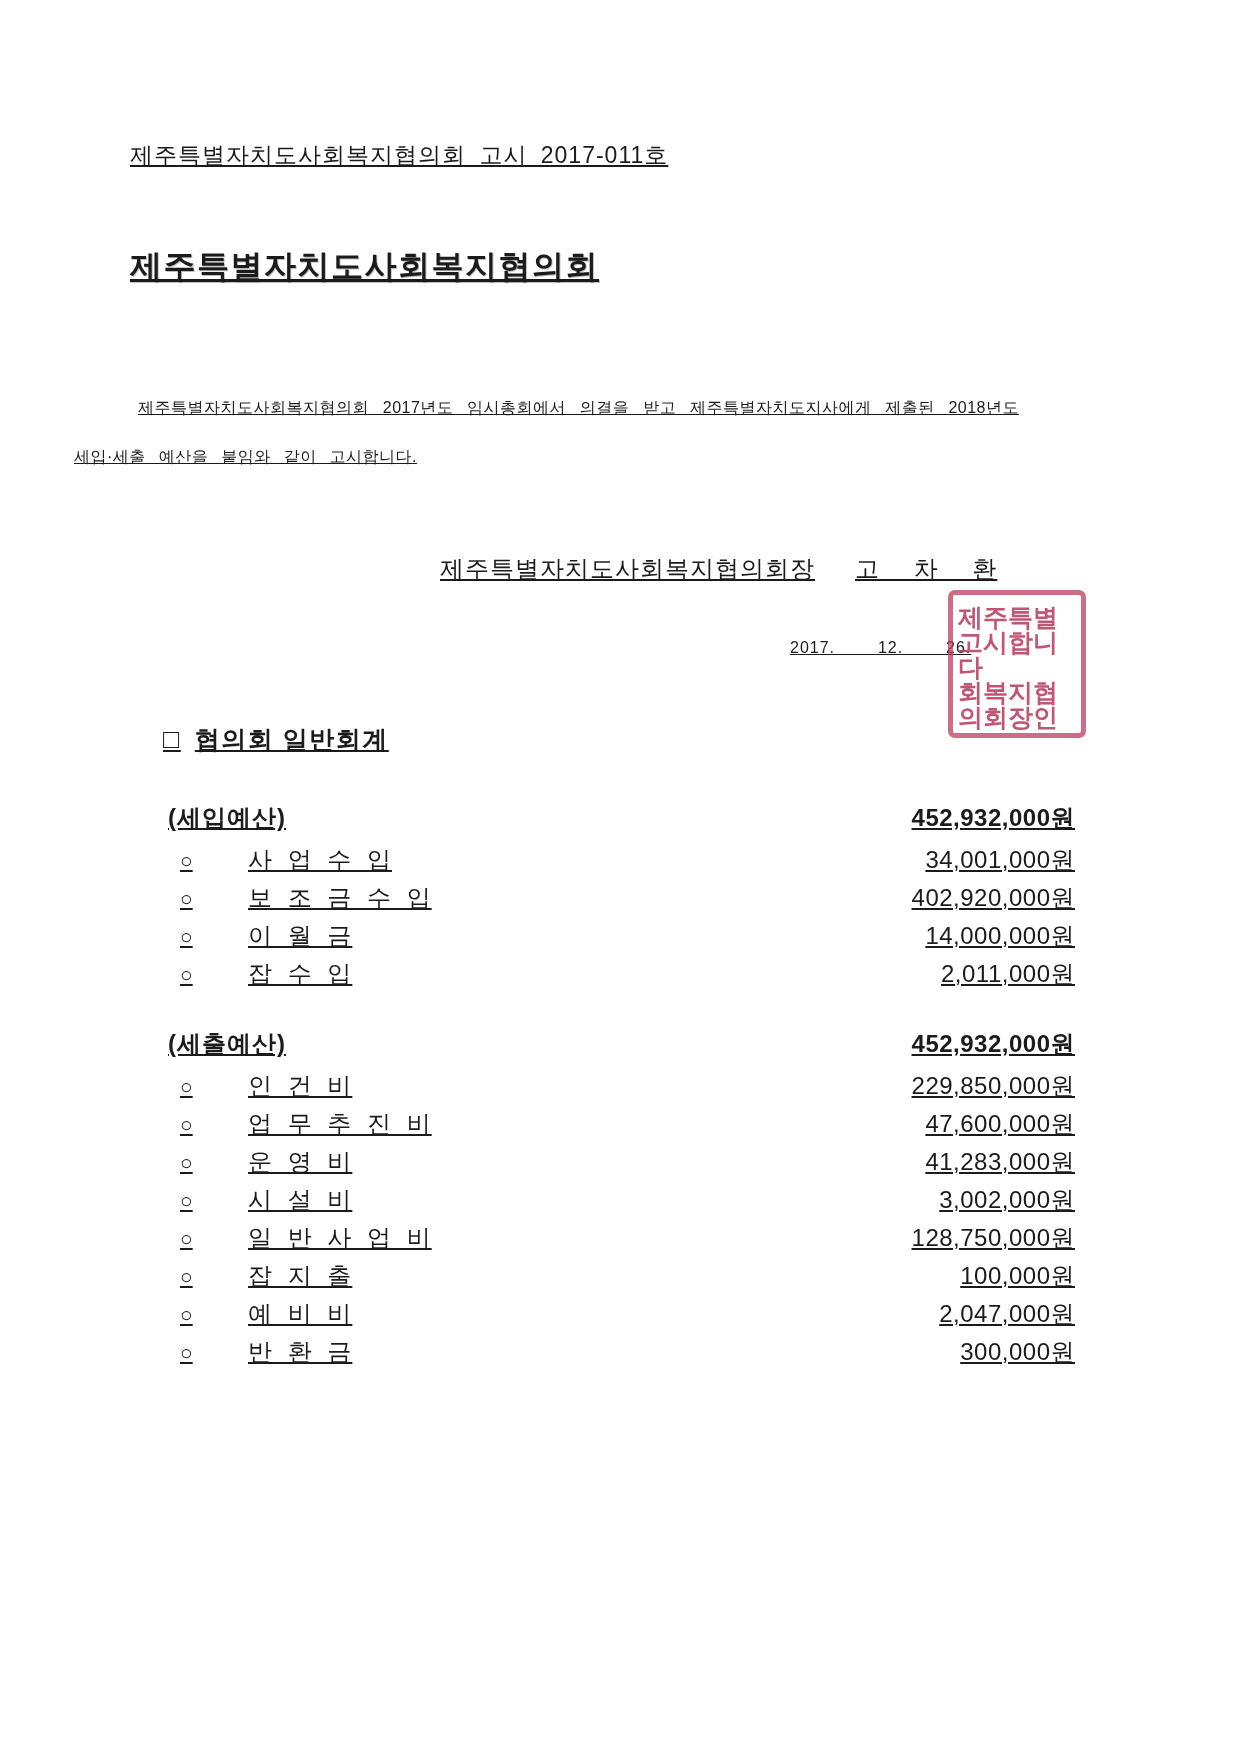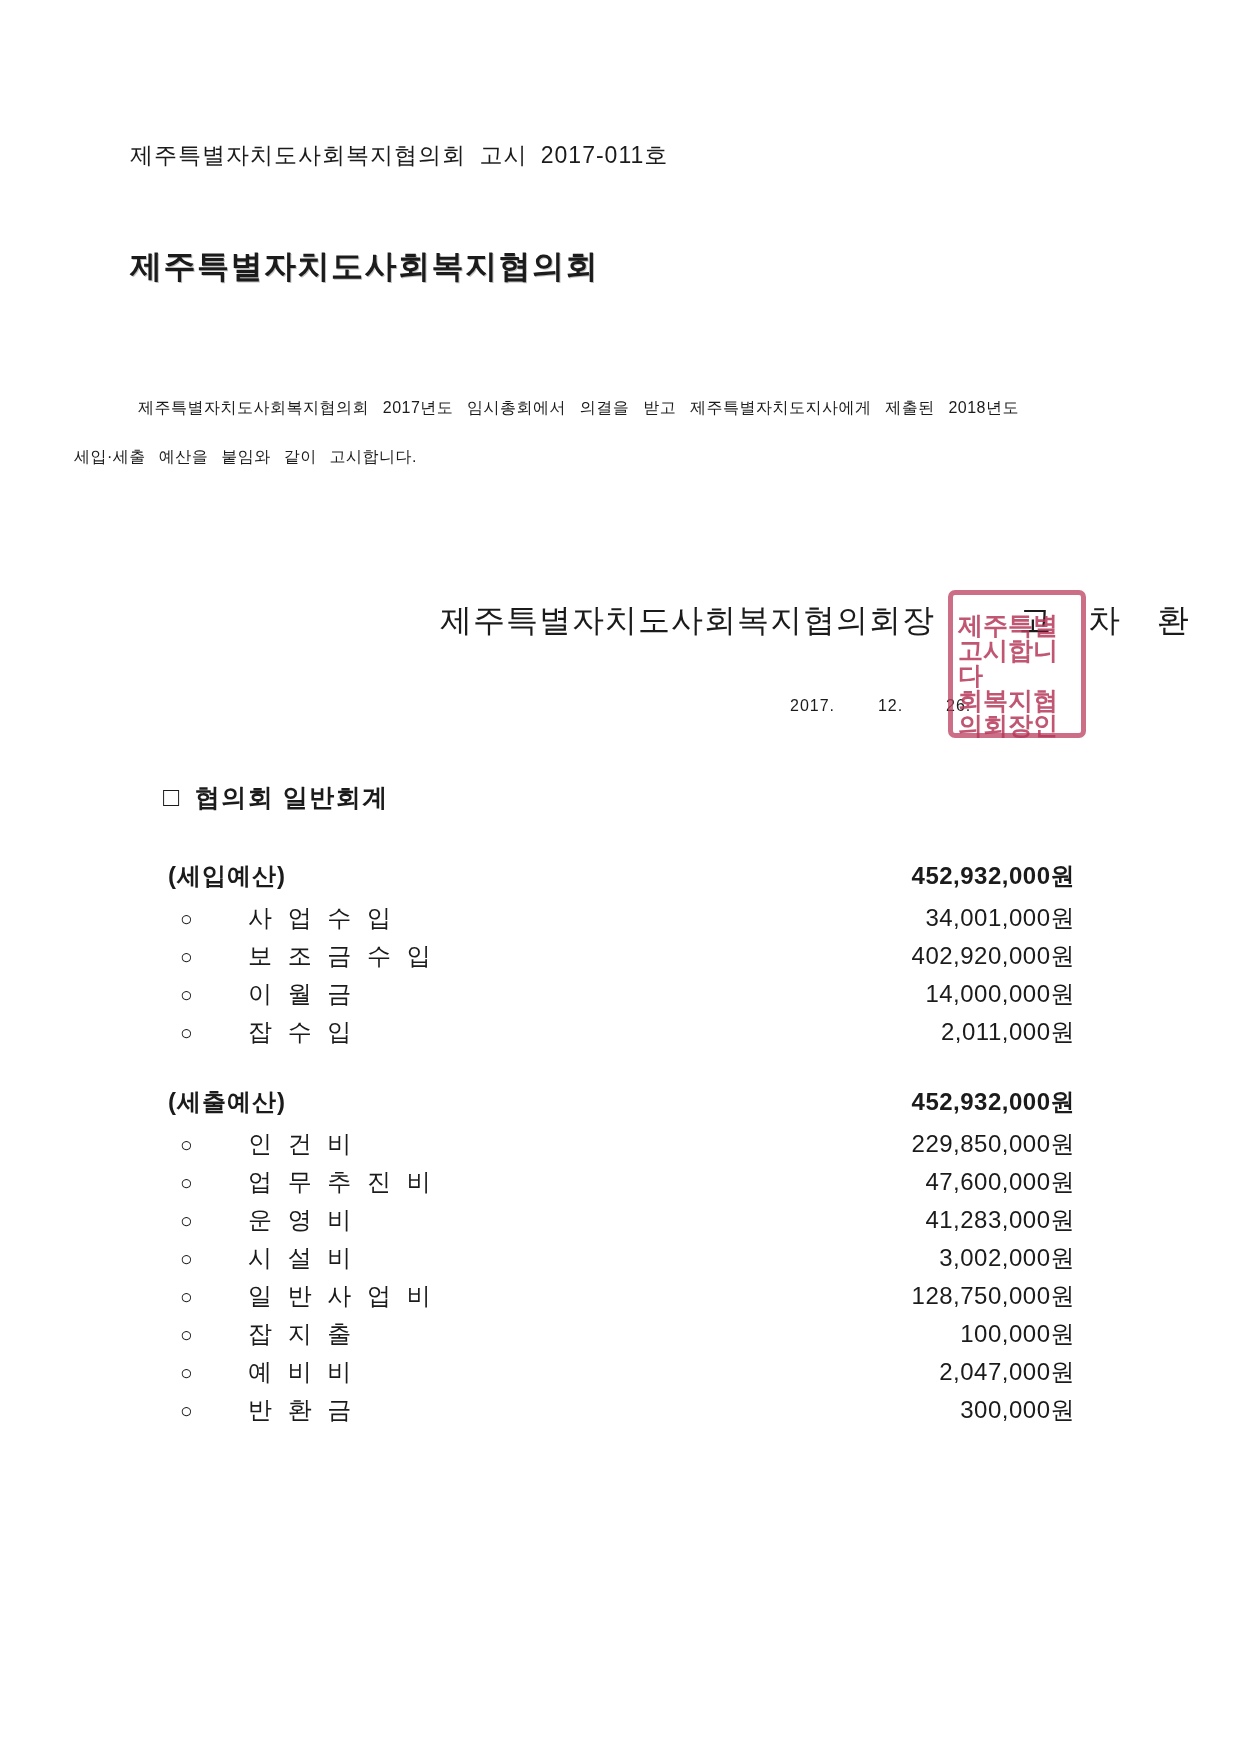--- a/index.html
+++ b/index.html
@@ -6,20 +6,21 @@
   html, body { background: #9a9a9a; }
   .page {
     position: relative;
     width: 1240px;
     height: 1752px;
     margin: 0 auto;
     background: #ffffff;
     color: #1b1b1b;
     font-family: "Liberation Sans", "DejaVu Sans", sans-serif;
     overflow: hidden;
+    text-decoration: underline;
   }
   .notice-no {
     margin: 140px 0 0 130px;
     font-size: 23px;
     letter-spacing: 1px;
     word-spacing: 6px;
   }
   .org-title {
     margin: 74px 0 0 130px;
     font-size: 32px;
@@ -40,41 +41,40 @@
     margin: 94px 165px 0 74px;
     width: 945px;
     font-size: 16px;
     line-height: 49px;
     text-align: justify;
     text-indent: 64px;
     word-spacing: 8px;
     letter-spacing: 0.5px;
   }
   .sig-row {
-    margin: 118px 0 0 440px;
-    font-size: 32px;
+    margin: 72px 0 0 440px;
+    font-size: 24px;
     letter-spacing: 1px;
     display: flex;
     align-items: baseline;
-    gap: 44px;
   }
   .sig-name {
     margin-left: 40px;
     white-space: pre;
     word-spacing: 26px;
   }
   .seal {
     position: absolute;
     left: 948px;
     top: 590px;
     width: 138px;
     height: 148px;
     border: 5px solid rgba(186, 62, 94, 0.75);
     border-radius: 7px;
-    padding: 18px 5px;
+    padding: 10px 5px;
     display: flex;
     flex-direction: column;
     justify-content: space-around;
     color: rgba(182, 56, 90, 0.85);
     font-family: "Liberation Serif", "DejaVu Serif", serif;
     font-weight: 700;
     background: transparent;
     pointer-events: none;
   }
   .seal-row {

